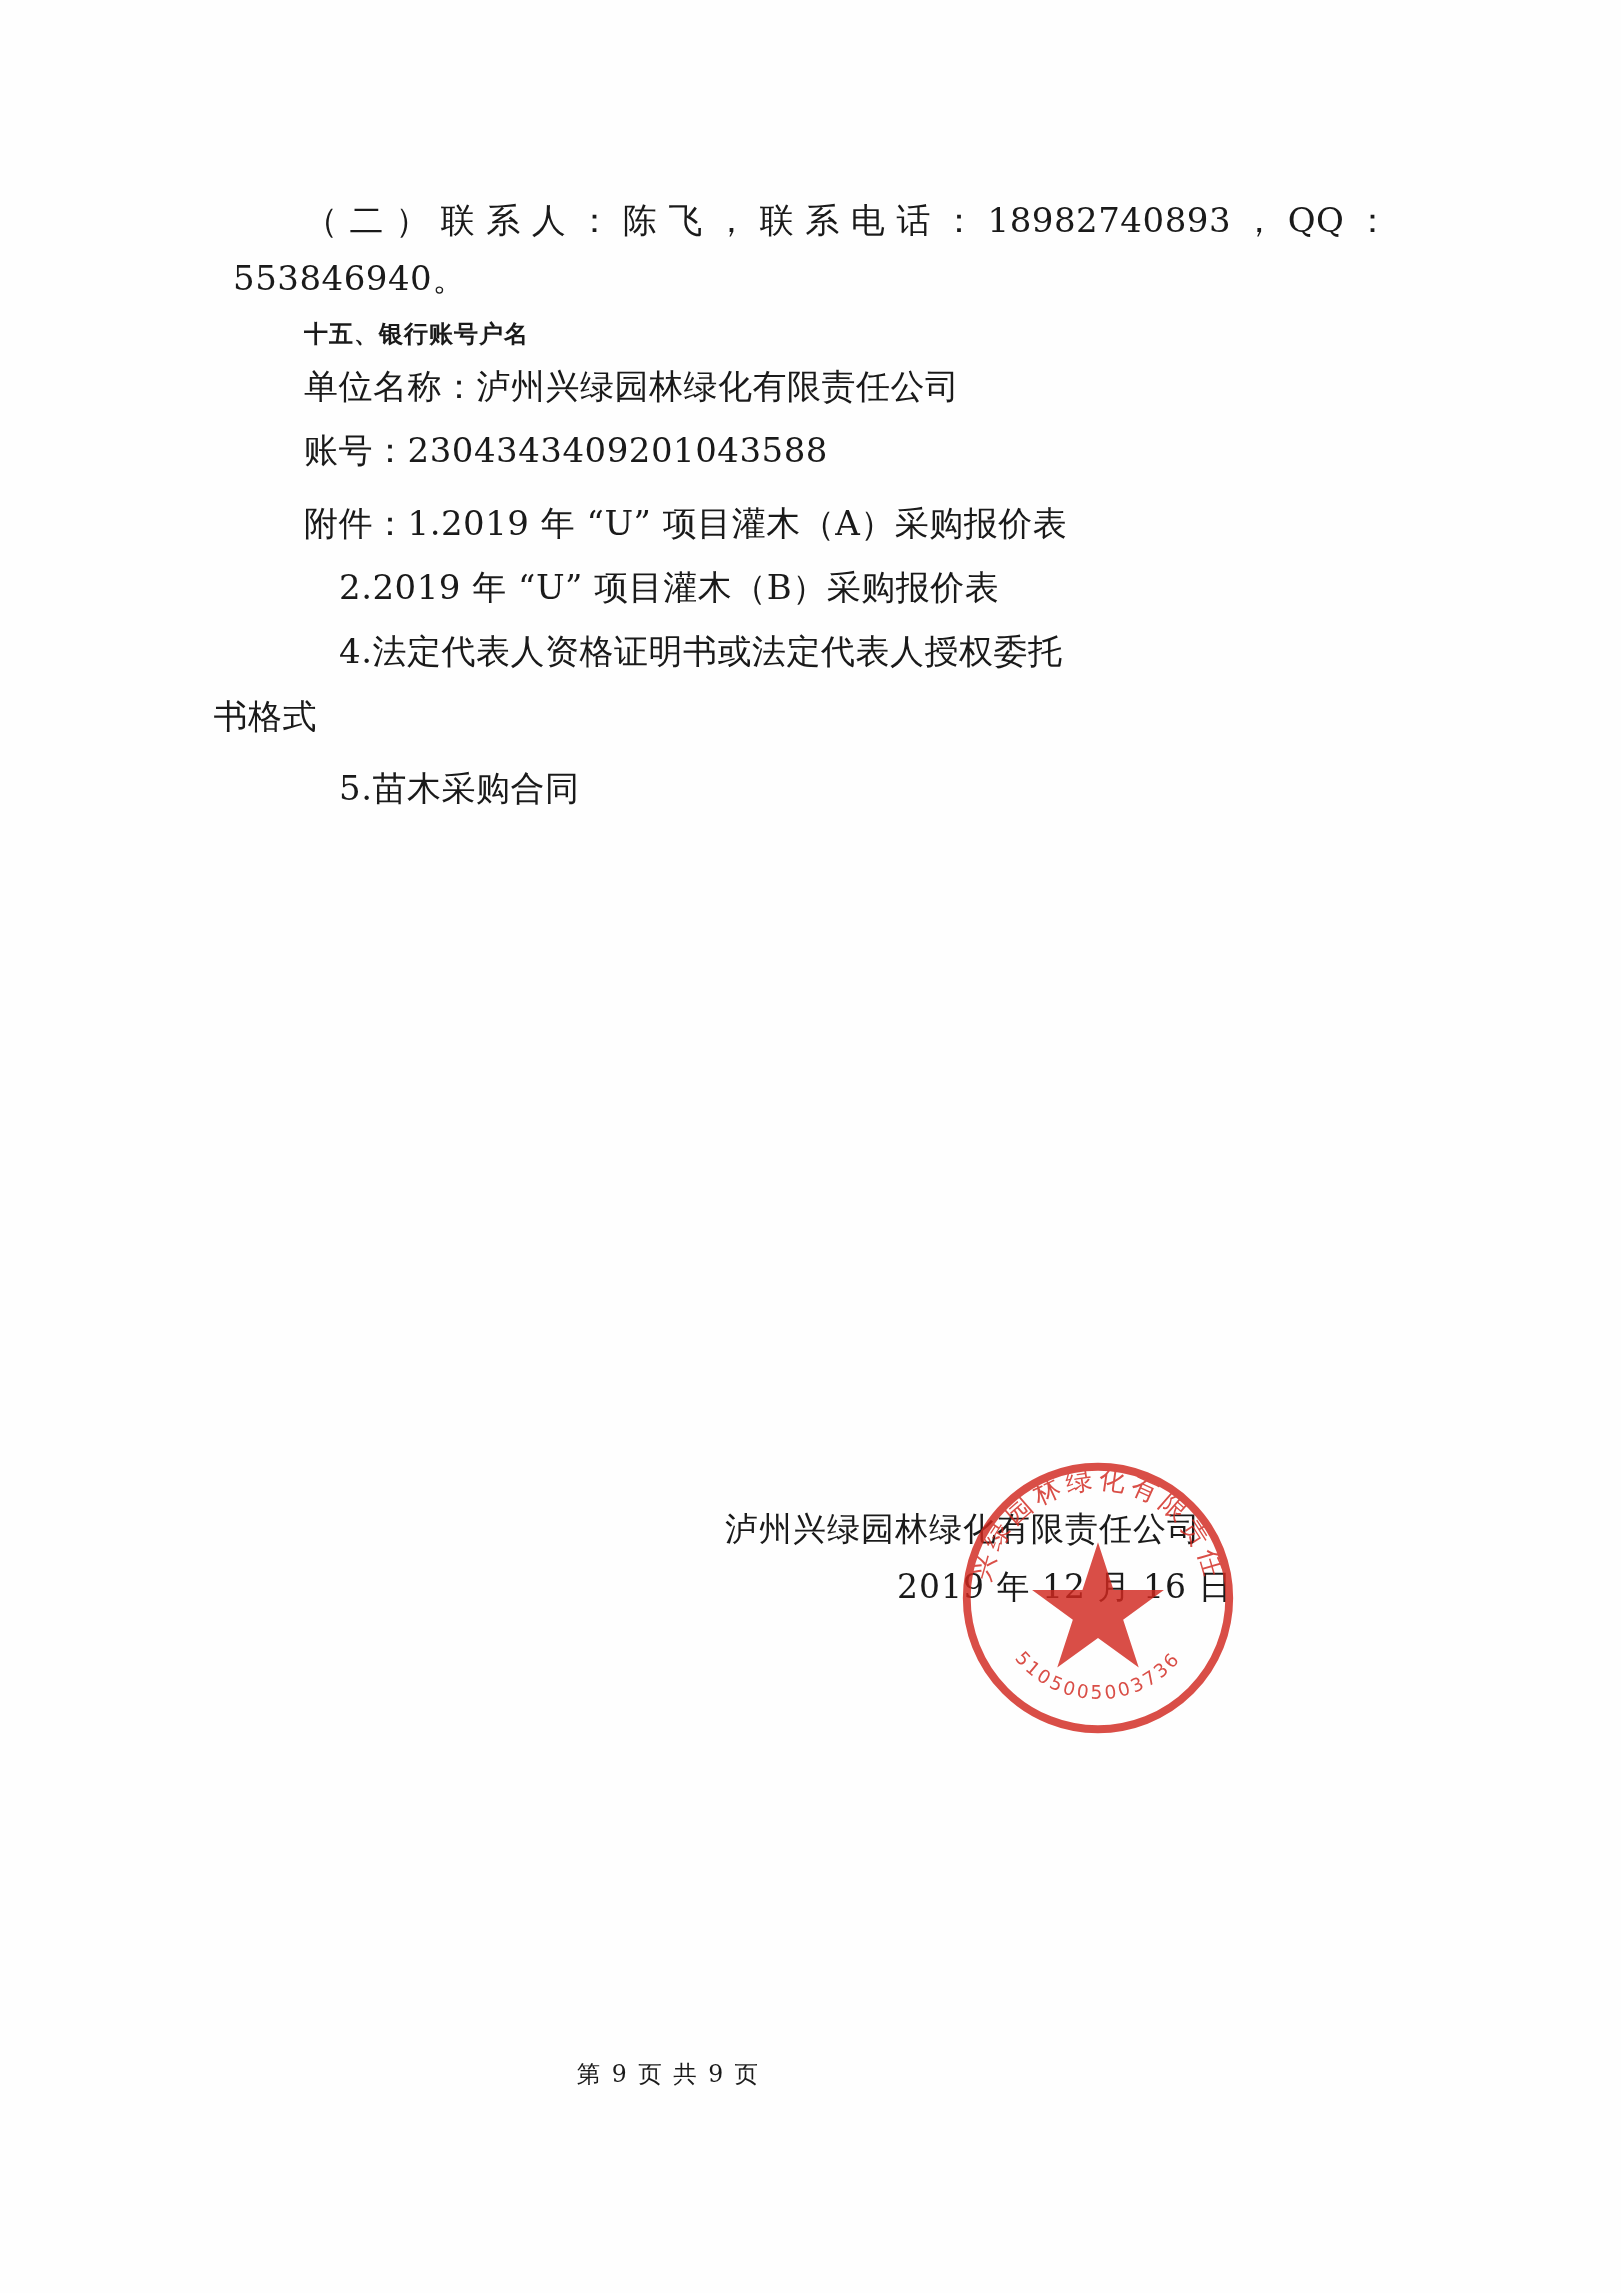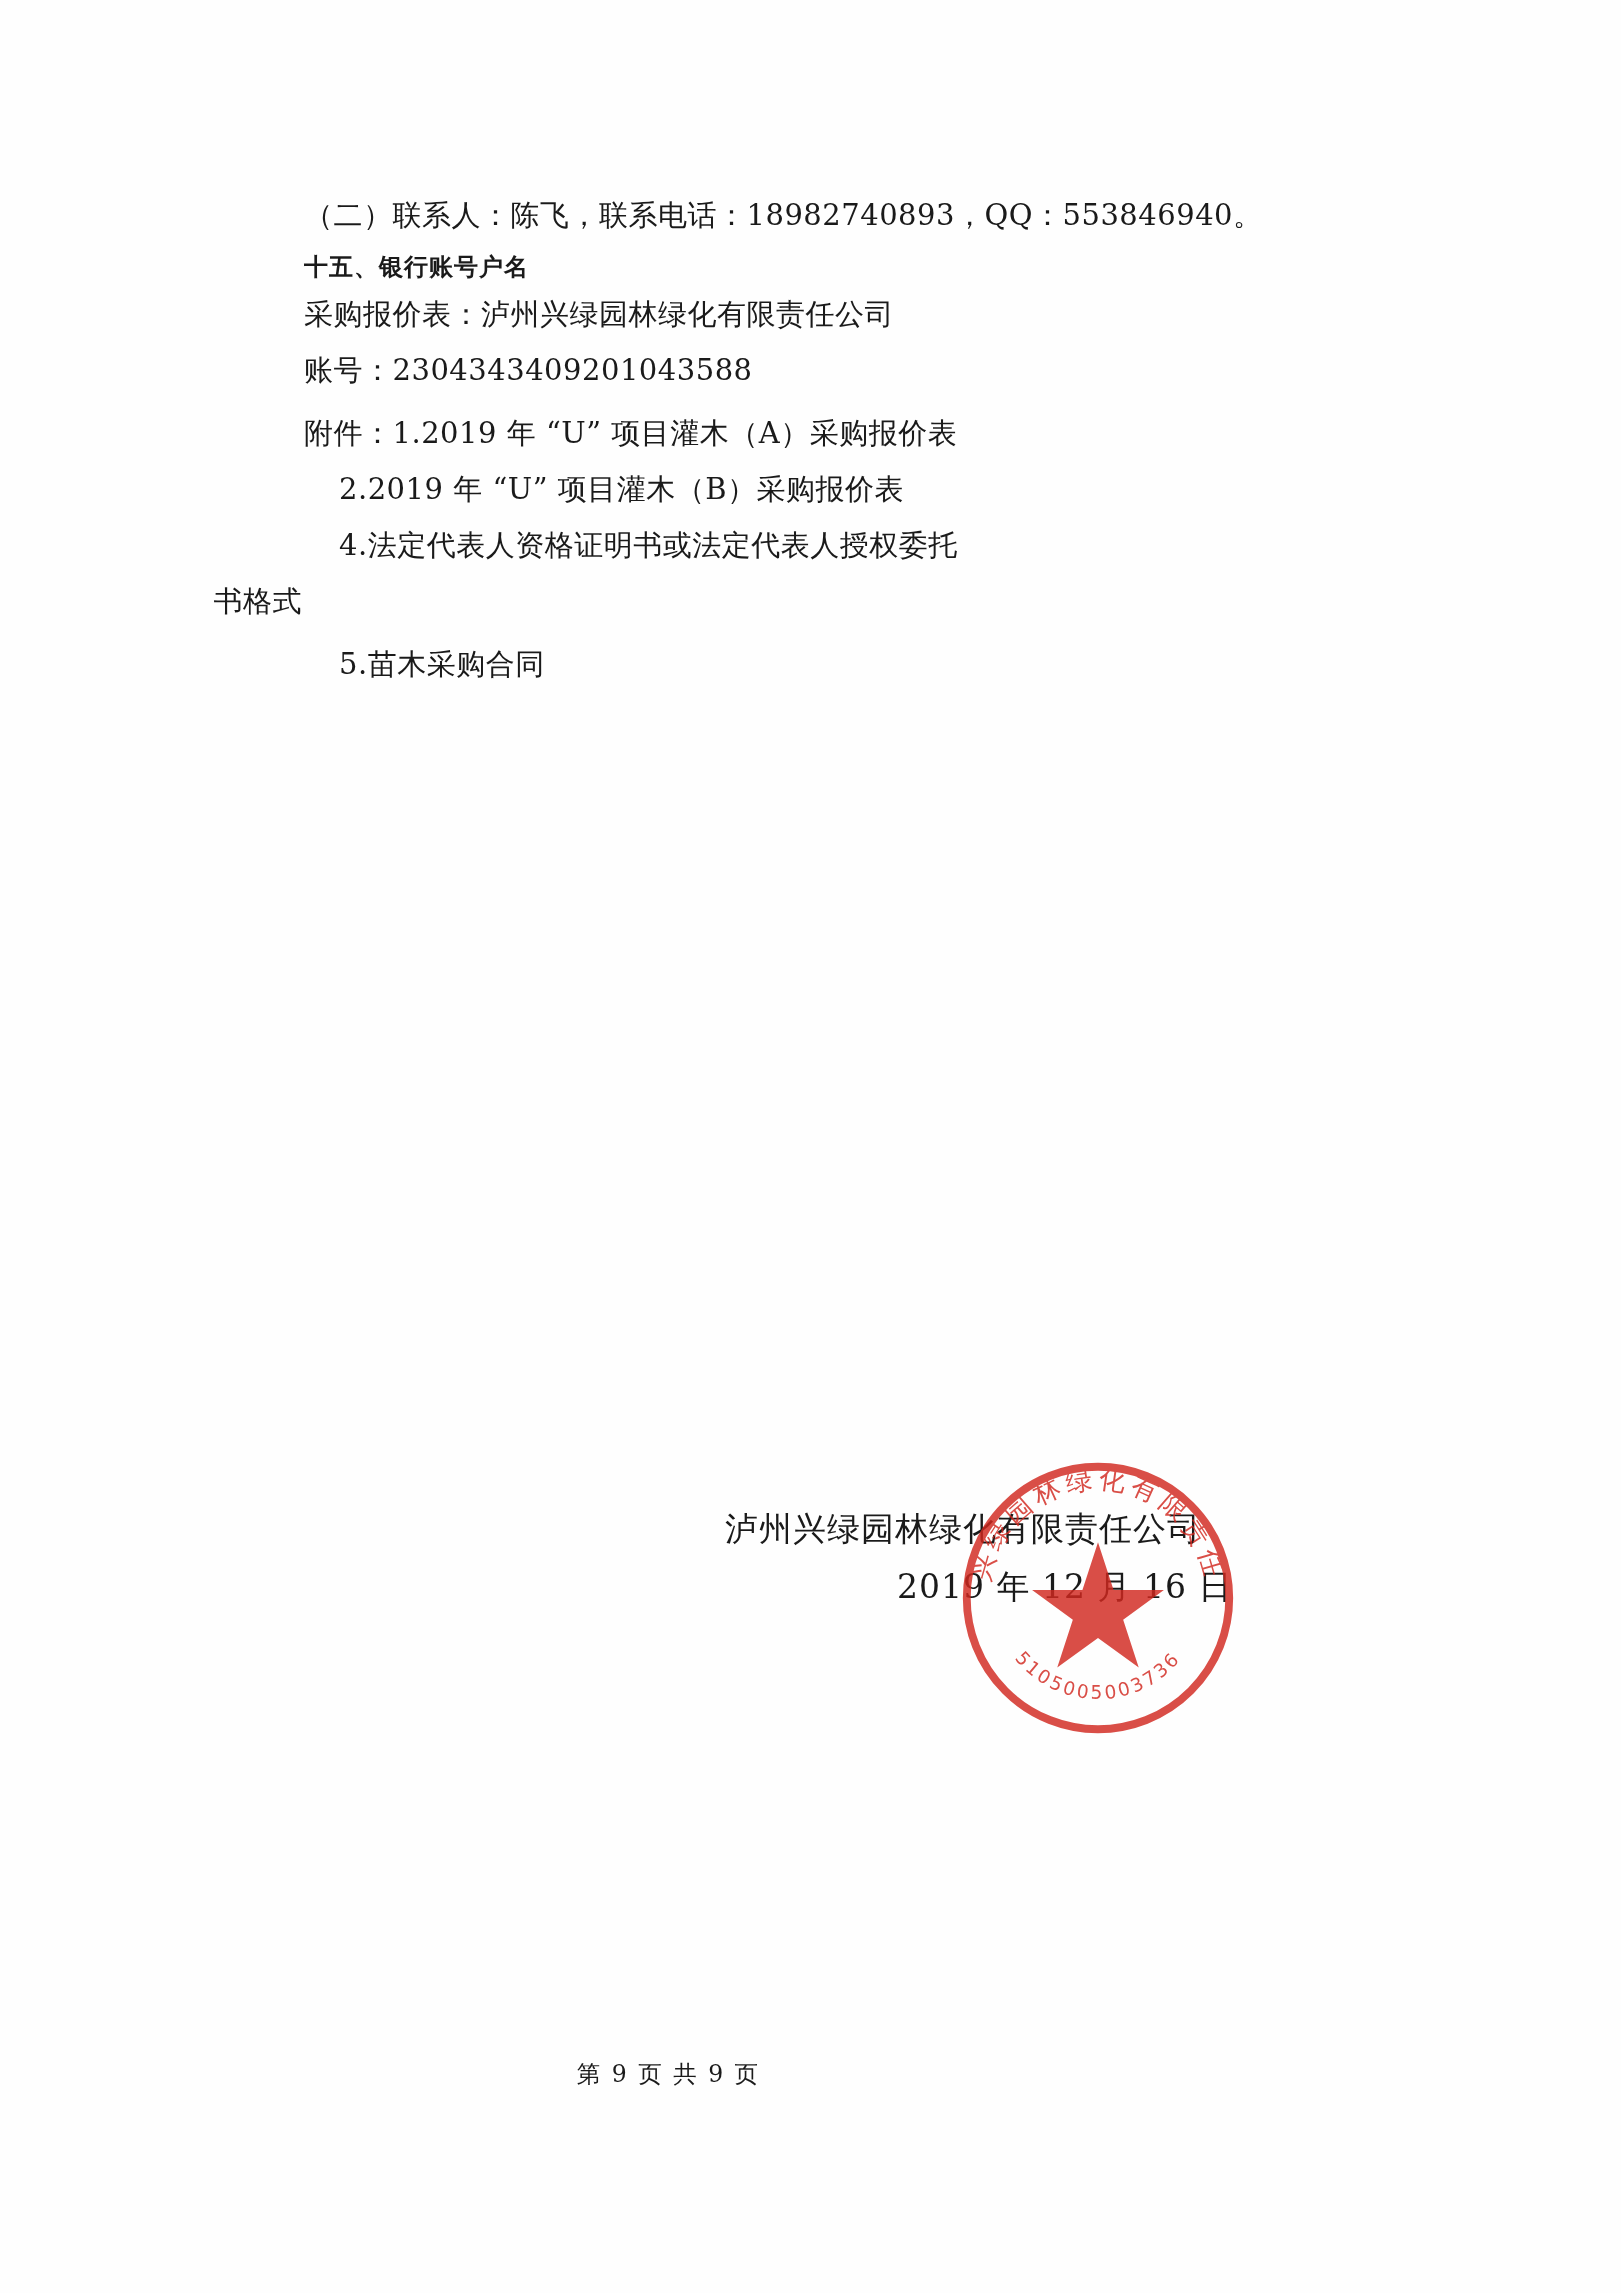--- a/index.html
+++ b/index.html
@@ -22,21 +22,21 @@
     height: 2294px;
     background: #fefefe;
   }
   .content {
     position: absolute;
     left: 233px;
     top: 191px;
     width: 1157px;
   }
   .para {
-    font-size: 29px;
+    font-size: 34px;
     line-height: 1.72;
     letter-spacing: 0.5px;
     margin: 0 0 5.9px 0;
     text-align: justify;
     white-space: pre-wrap;
   }
   .indent {
     text-indent: 71px;
   }
   .indent2 {
@@ -101,21 +101,21 @@
 <body>
 
 <div class="page">
 
   <div class="content">
 
     <p class="para indent">（二）联系人：陈飞，联系电话：18982740893，QQ：553846940。</p>
 
     <p class="heading">十五、银行账号户名</p>
 
-    <p class="para indent">采购报价表：泸州兴绿园林绿化有限责任公司</p>
+    <p class="para indent">单位名称：泸州兴绿园林绿化有限责任公司</p>
 
 
     <p class="para indent">账号：2304343409201043588</p>
 
 
     <div class="gap-sm"></div>
 
     <p class="para indent"><span>附件：</span><span>1.2019 年 “U” 项目灌木（A）采购报价表</span></p>
 
     <p class="para indent2">2.2019 年 “U” 项目灌木（B）采购报价表</p>

